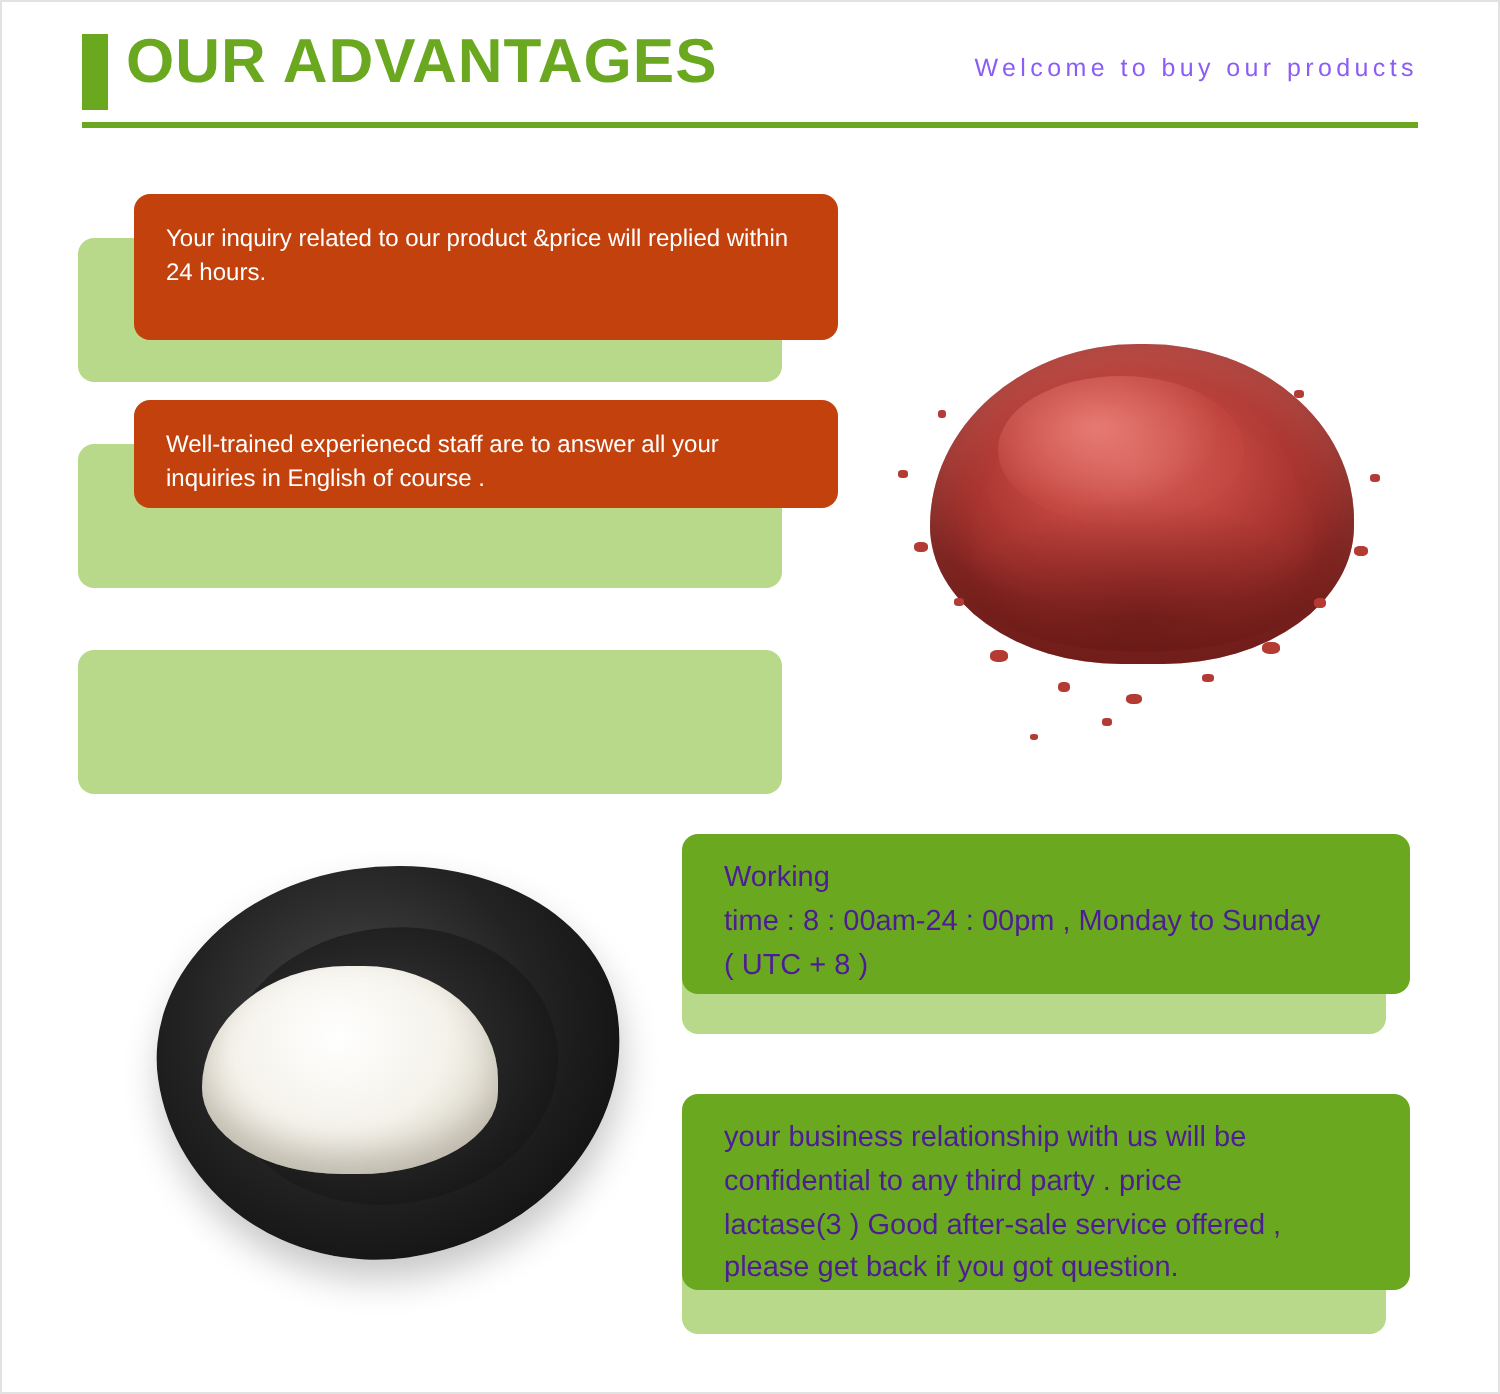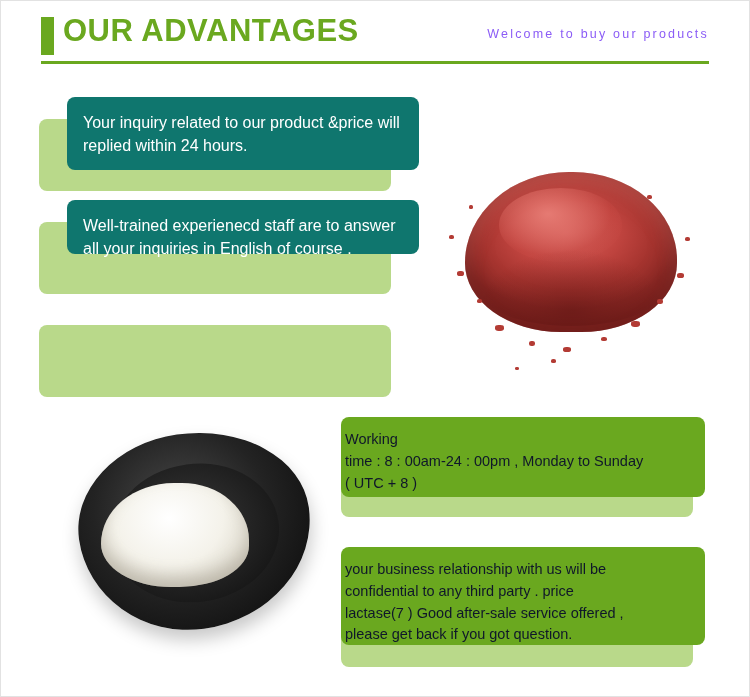--- a/index.html
+++ b/index.html
@@ -80,46 +80,46 @@
     width: 352px;
     height: 72px;
     background: #b9d98a;
     border-radius: 8px;
   }
   .bubble {
     position: absolute;
     left: 28px;
     top: 0;
     width: 352px;
-    background: #0f766e;
+    background: #c2410c;
     border-radius: 8px;
     color: #ffffff;
-    font-size: 16px;
+    font-size: 12px;
     line-height: 1.45;
     padding: 14px 16px 15px 16px;
     box-sizing: border-box;
   }
   .bubble.b1 { height: 73px; }
   .bubble.b2 { height: 54px; }
   .bubble.b3 { height: 73px; }
 
   
   .lbox-shadow {
     position: absolute;
     background: #b9d98a;
     border-radius: 8px;
   }
   .lbox {
     position: absolute;
     background: #6aa81f;
     border-radius: 8px;
-    color: #0f172a;
+    color: #4c1d95;
     font-size: 14.5px;
     line-height: 1.5;
-    padding: 12px 16px 12px 4px;
+    padding: 12px 16px 12px 21px;
     box-sizing: border-box;
   }
 
   
   .photo {
     position: absolute;
     overflow: hidden;
   }
 
   
@@ -267,17 +267,17 @@
     <div class="lbox-shadow" style="left:340px; top:438px; width:352px; height:78px;"></div>
     <div class="lbox nowrap" style="left:340px; top:416px; width:364px; height:80px;">Working
 time : 8 : 00am-24 : 00pm , Monday to Sunday
  ( UTC + 8 )</div>
   </div>
 
   <div>
     <div class="lbox-shadow" style="left:340px; top:568px; width:352px; height:98px;"></div>
     <div class="lbox nowrap" style="left:340px; top:546px; width:364px; height:98px;">your business relationship with us will be
 confidential to any third party . price
-lactase(7 ) Good after-sale service offered ,
+lactase(3 ) Good after-sale service offered ,
 please get back if you got question.</div>
   </div>
 
 </div>
 
 </body></html>

